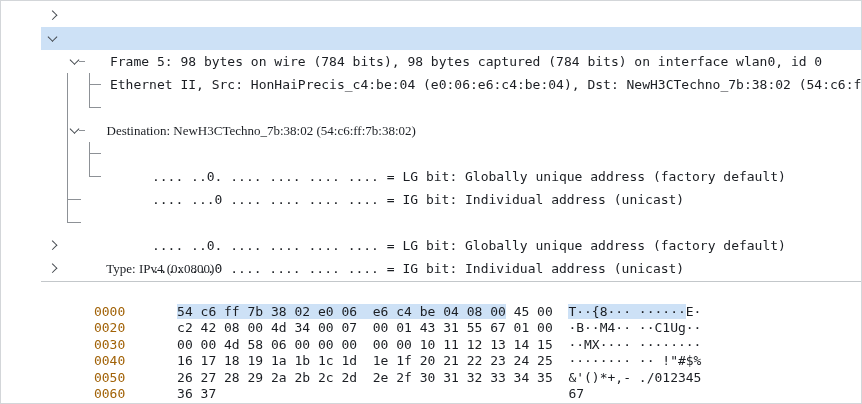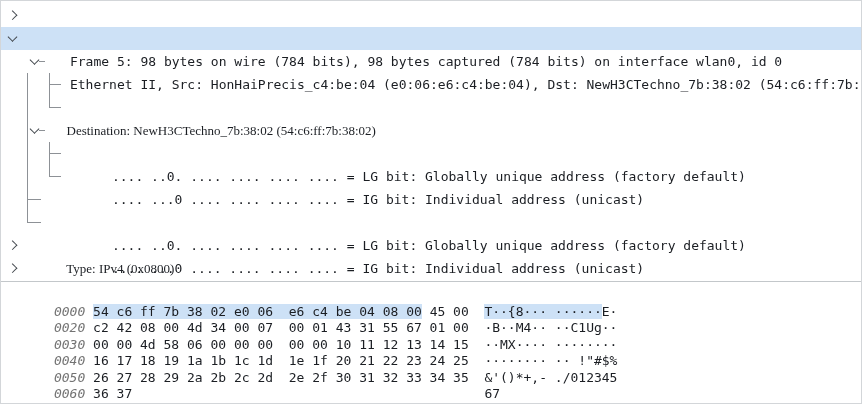--- a/index.html
+++ b/index.html
@@ -7,20 +7,21 @@
   body {
     font-family: "DejaVu Sans Mono", "Liberation Mono", monospace;
     color: #1b1e23;
     overflow: hidden;
   }
   .window {
     width: 862px; height: 404px;
     border: 1px solid #d3d6d9;
     display: flex; flex-direction: column;
     background: #ffffff;
+    padding-left: 40px;
   }
   
   .tree-pane {
     padding-top: 3px;
     height: 281px;
     border-bottom: 1px solid #c3c7ca;
     overflow: hidden;
   }
   .trow {
     position: relative;
@@ -46,22 +47,22 @@
   .gv.half { height: 50%; }
   .gh { position: absolute; top: 11px; height: 0; border-top: 1px solid #8d9196; }
   
   .hex-pane {
     padding: 5px 0 0 6px;
     font-size: 13px;
     flex: 1;
     overflow: hidden;
   }
   .hrow { height: 16.5px; line-height: 16.5px; white-space: pre; }
-  .off   { display: inline-block; width: 4ch; margin-right: 1ch; color: #737373; font-style: italic; }
-  .bytes { display: inline-block; width: 48ch; margin-right: 2ch; }
+  .off   { display: inline-block; width: 4ch; margin-right: 1ch; color: #a16207; }
+  .bytes { display: inline-block; width: 48ch; margin-right: 2ch; margin-left: 44px; }
   .ascii { display: inline-block; }
   .hl { background: #cde1f6; }
 </style>
 </head>
 <body>
 
 <div class="window">
 
   <div class="tree-pane">
 

